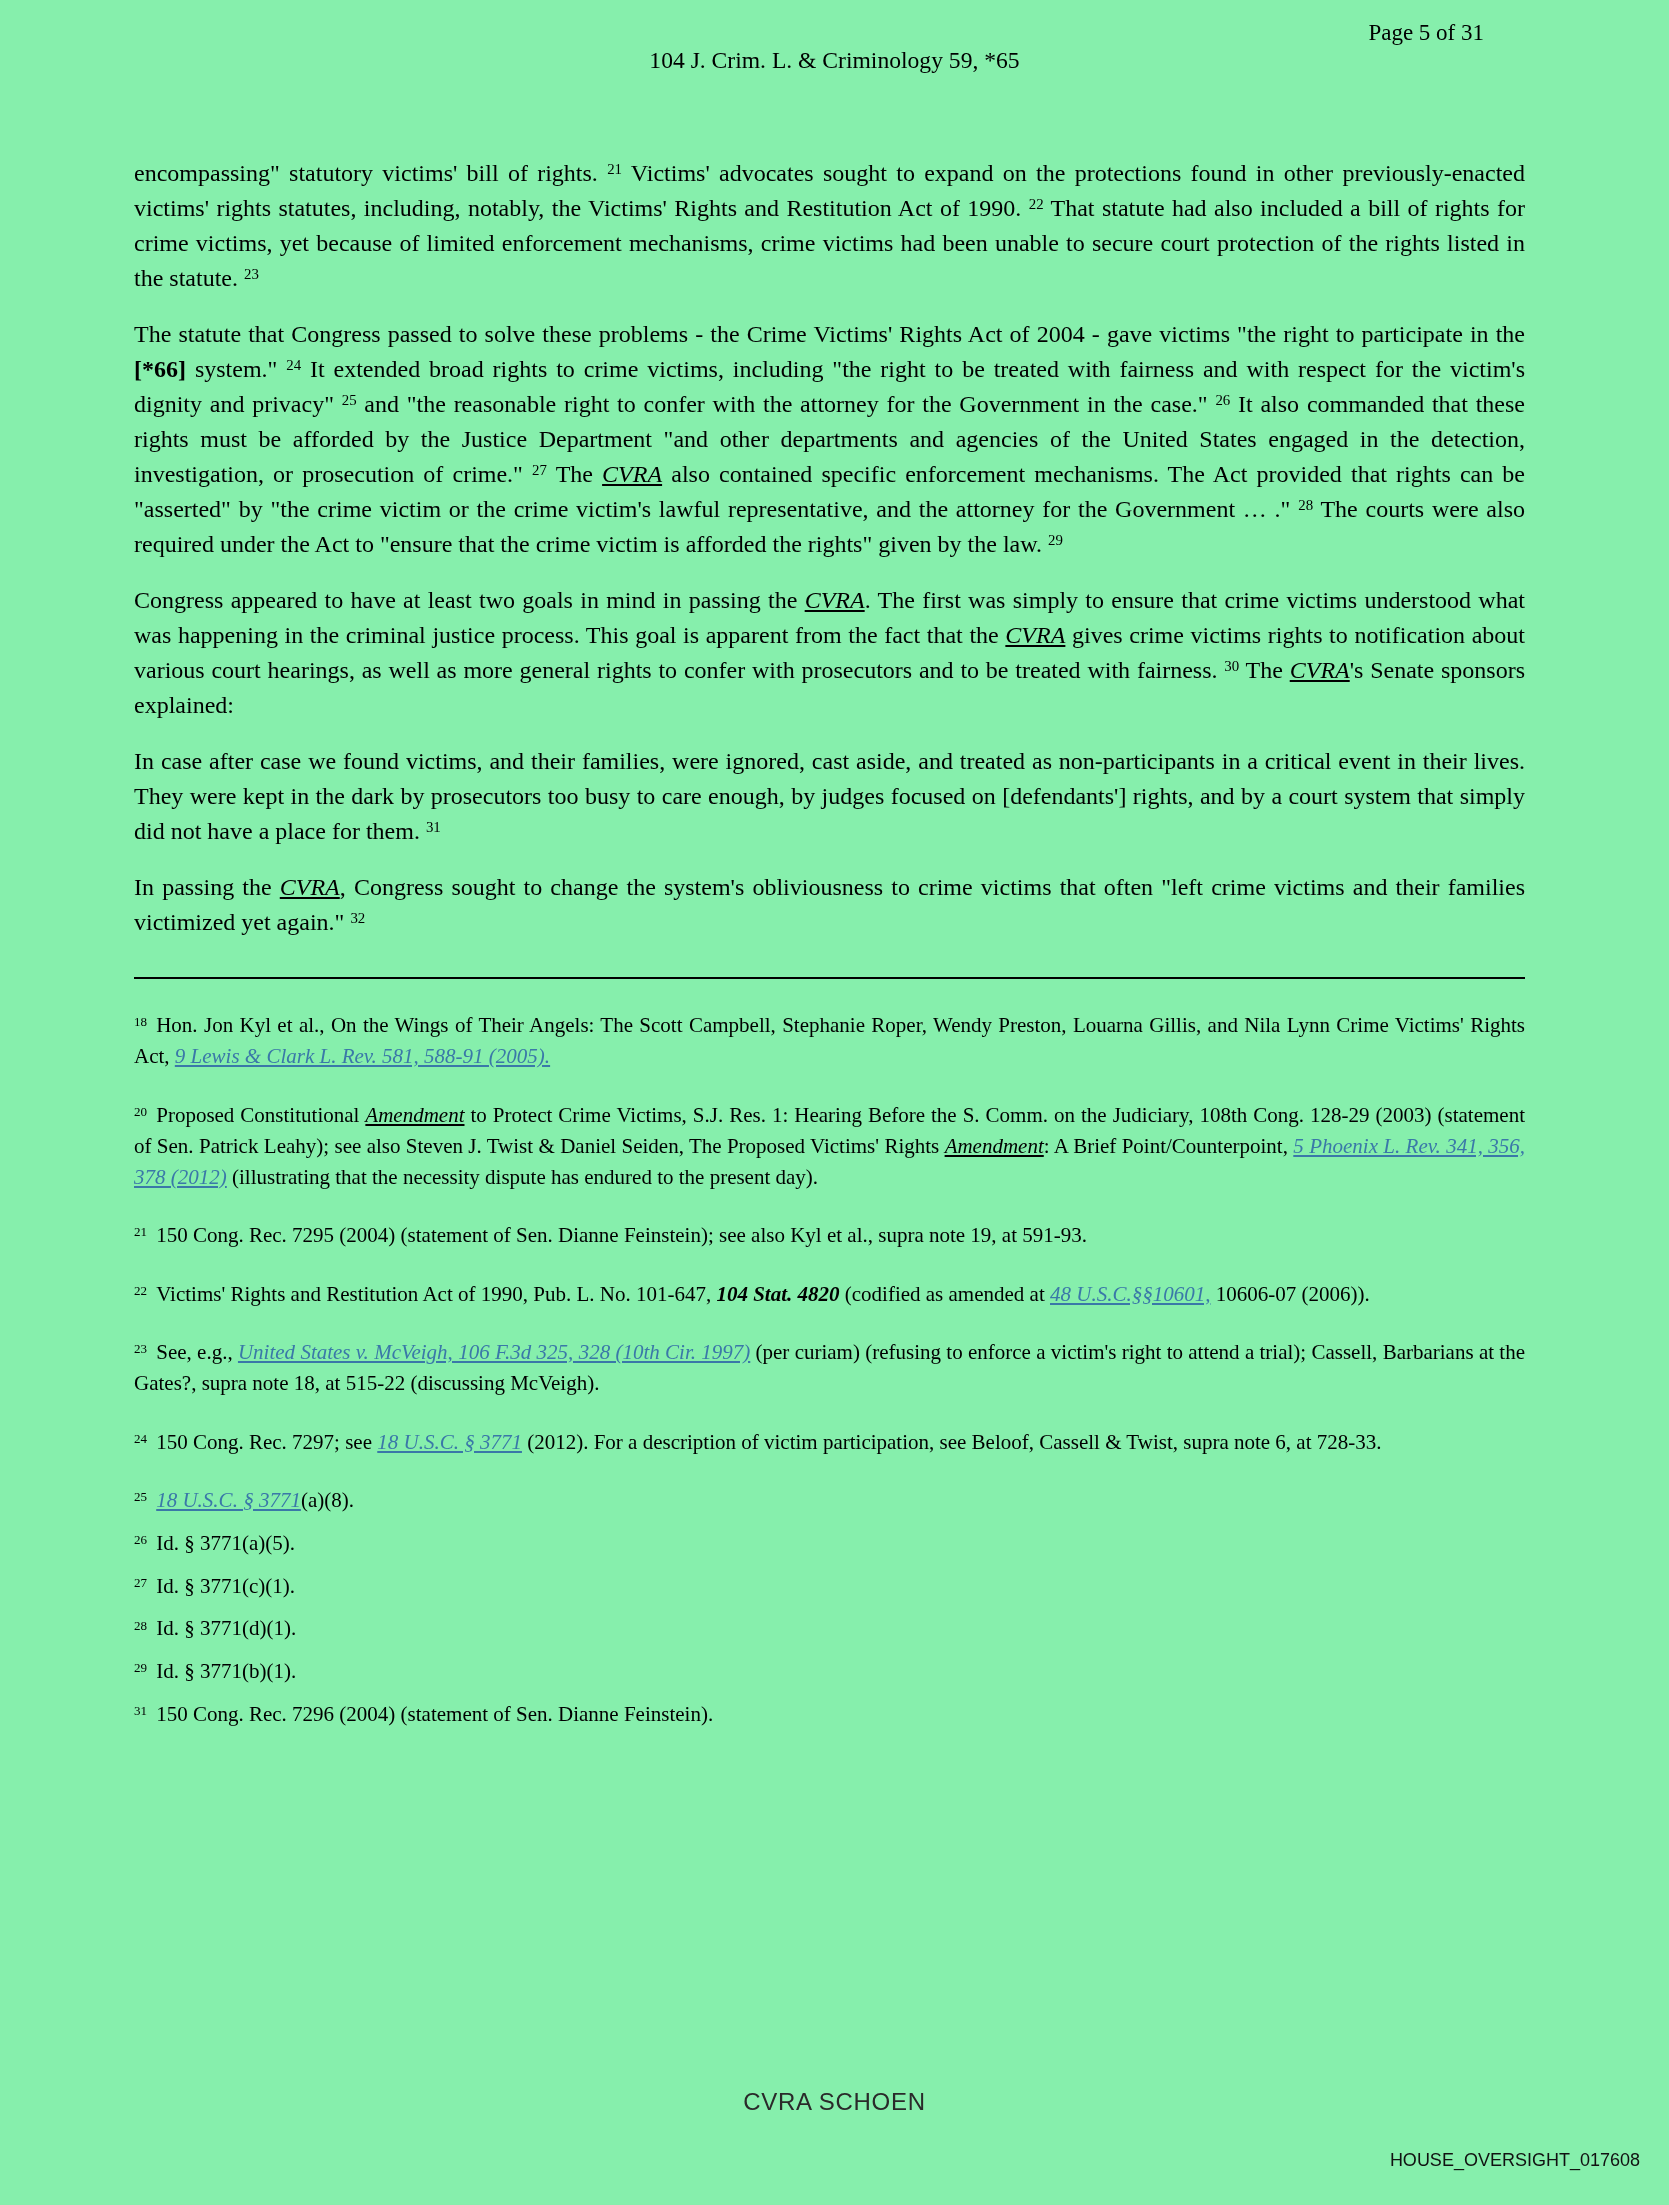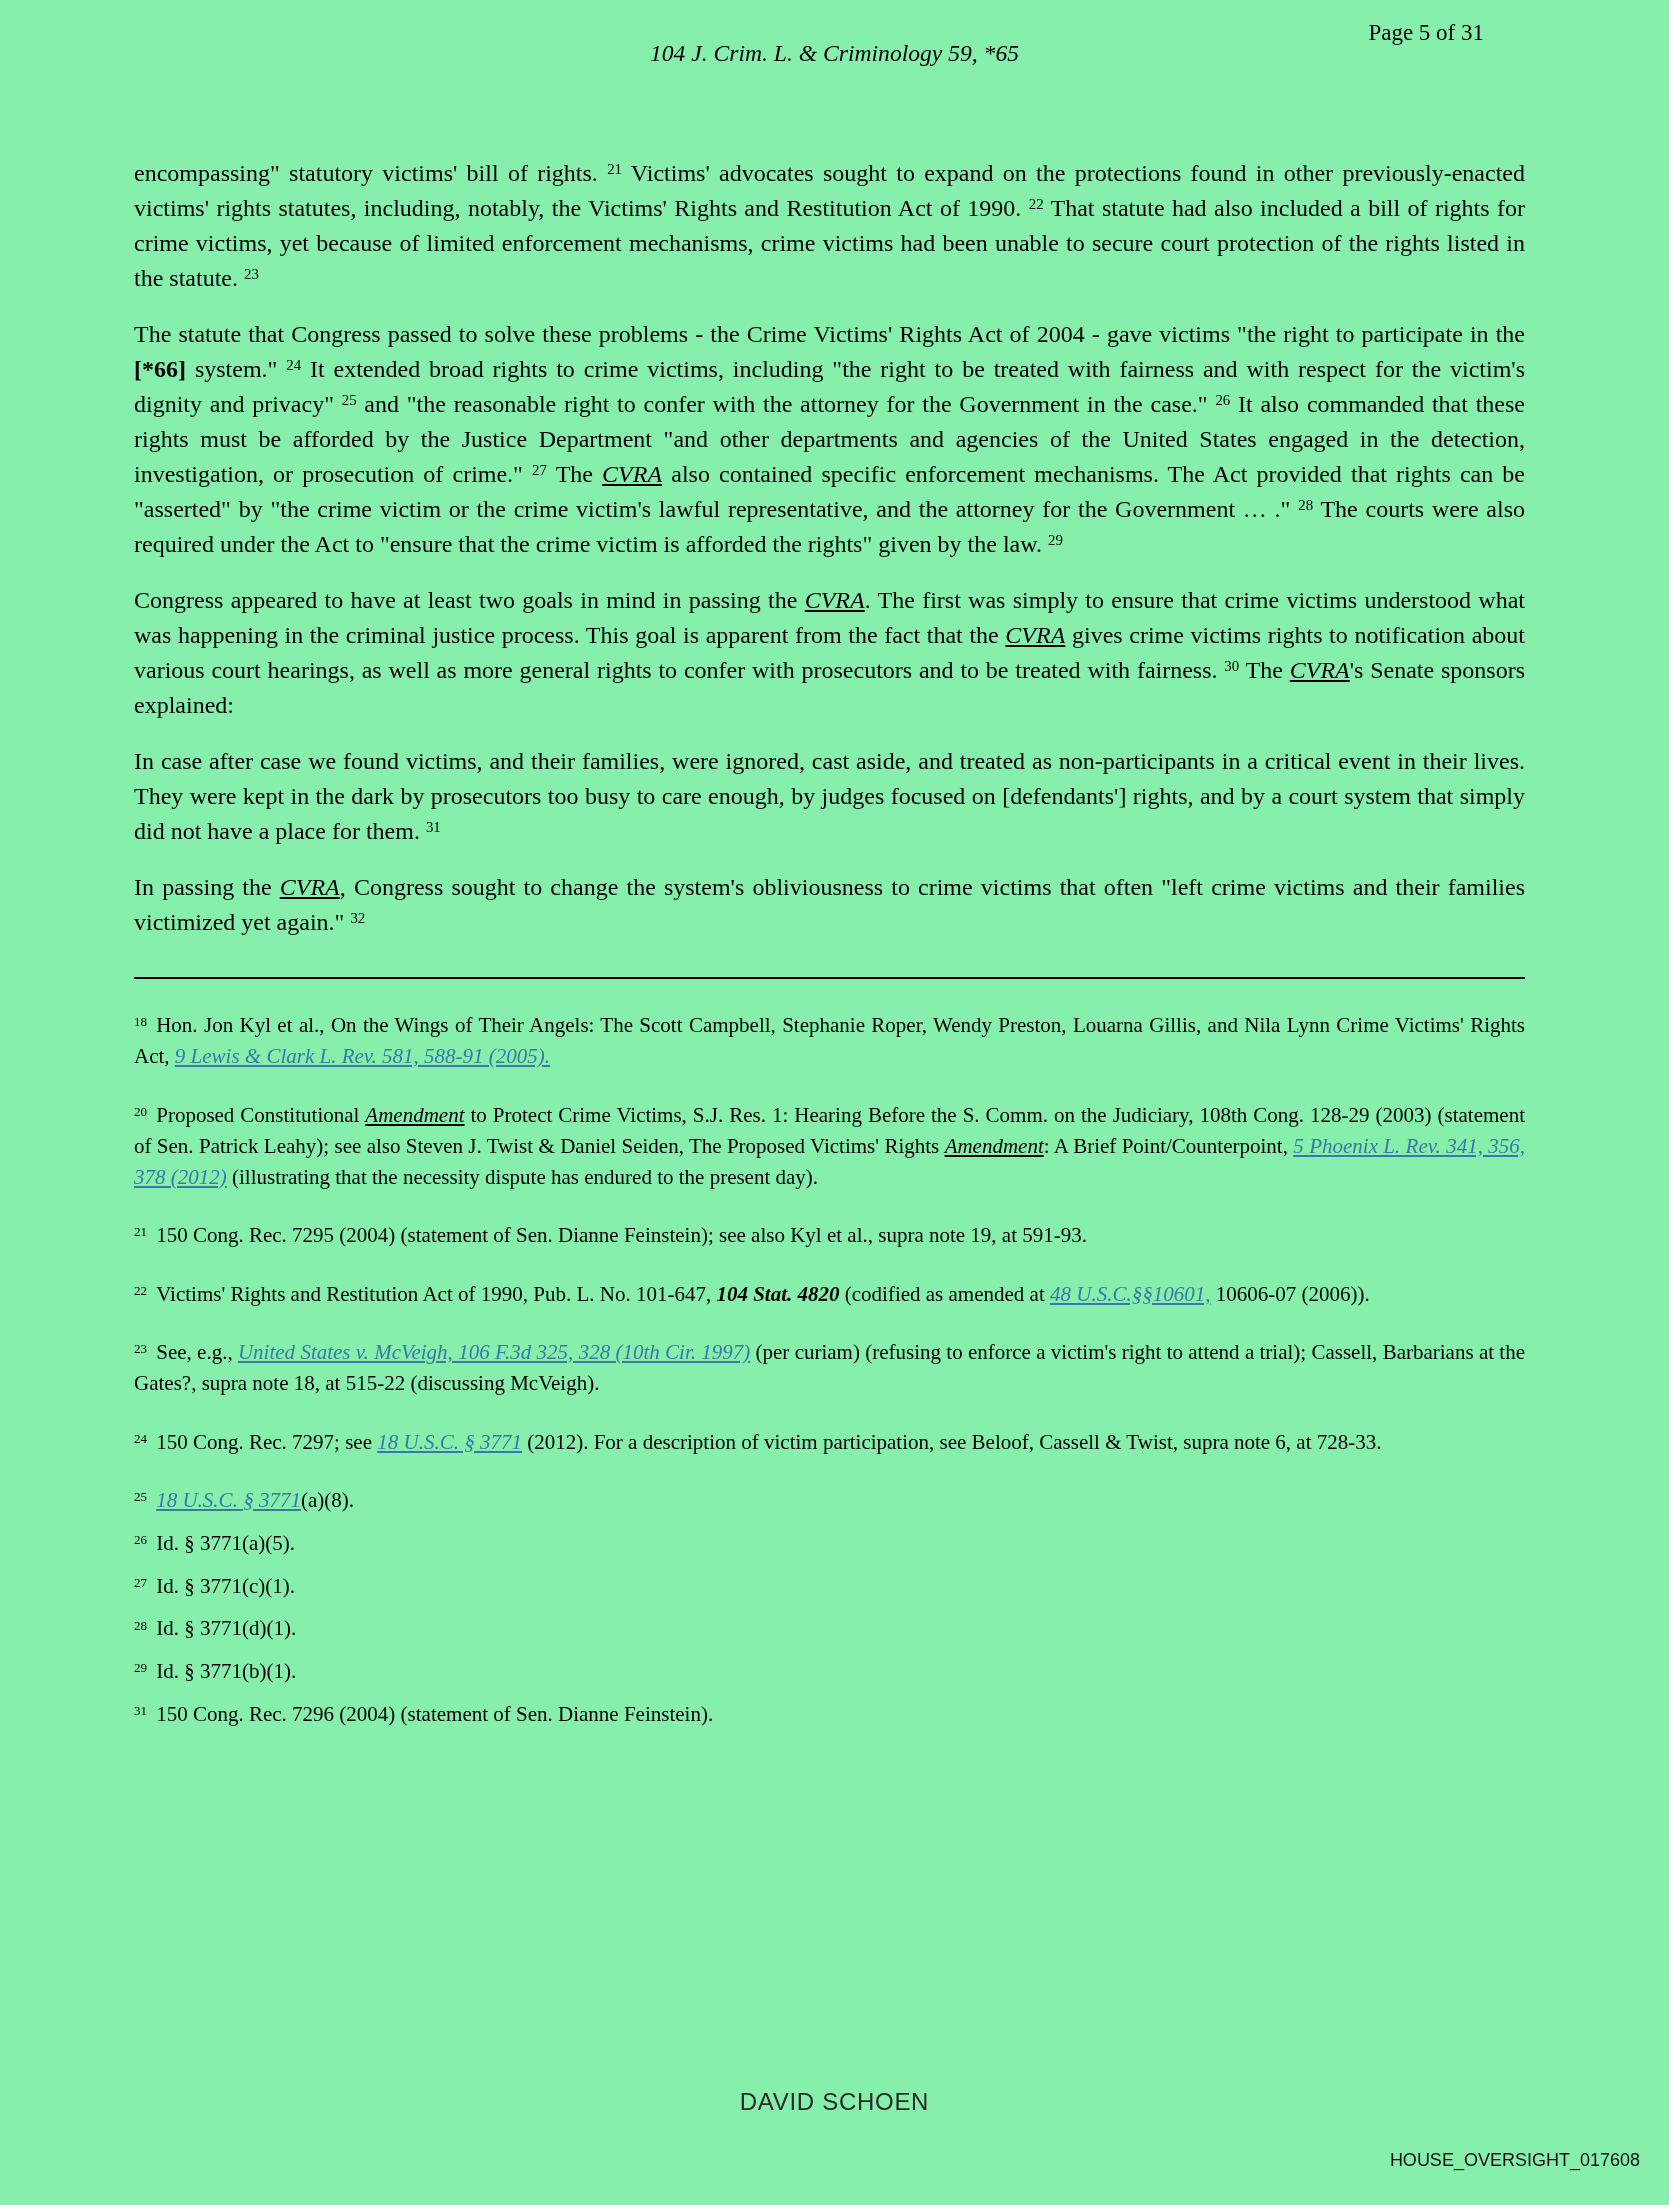--- a/index.html
+++ b/index.html
@@ -15,26 +15,25 @@
     overflow: hidden;
   }
   .page-number {
     position: absolute;
     top: 19.6px;
     right: 185px;
     font-size: 23px;
   }
   .header-citation {
     position: absolute;
-    top: 40px;
+    top: 47px;
     left: 0;
     width: 100%;
     text-align: center;
     font-size: 23.6px;
-    font-style: italic;
   }
   .content {
     position: absolute;
     left: 134px;
     top: 156px;
     width: 1391px;
   }
   .para {
     margin: 0 0 21px 0;
     font-size: 24px;
@@ -131,18 +130,18 @@
         <div class="footnote"><sup class="fn-num">24</sup><span>150 Cong. Rec. 7297; see </span><a class="doc-link" href="#">18 U.S.C. § 3771</a><span> (2012). For a description of victim participation, see Beloof, Cassell &amp; Twist, supra note 6, at 728-33.</span></div>
         <div class="footnote"><sup class="fn-num">25</sup><a class="doc-link" href="#">18 U.S.C. § 3771</a><span>(a)(8).</span></div>
         <div class="footnote"><sup class="fn-num">26</sup><span>Id. § 3771(a)(5).</span></div>
         <div class="footnote"><sup class="fn-num">27</sup><span>Id. § 3771(c)(1).</span></div>
         <div class="footnote"><sup class="fn-num">28</sup><span>Id. § 3771(d)(1).</span></div>
         <div class="footnote"><sup class="fn-num">29</sup><span>Id. § 3771(b)(1).</span></div>
         <div class="footnote"><sup class="fn-num">31</sup><span>150 Cong. Rec. 7296 (2004) (statement of Sen. Dianne Feinstein).</span></div>
       </div>
   </div>
 
-  <div class="footer-name">DAVID SCHOEN</div>
+  <div class="footer-name">CVRA SCHOEN</div>
 
   <div class="bates-stamp">HOUSE_OVERSIGHT_017608</div>
 
 </div>
 
 
 </body></html>

